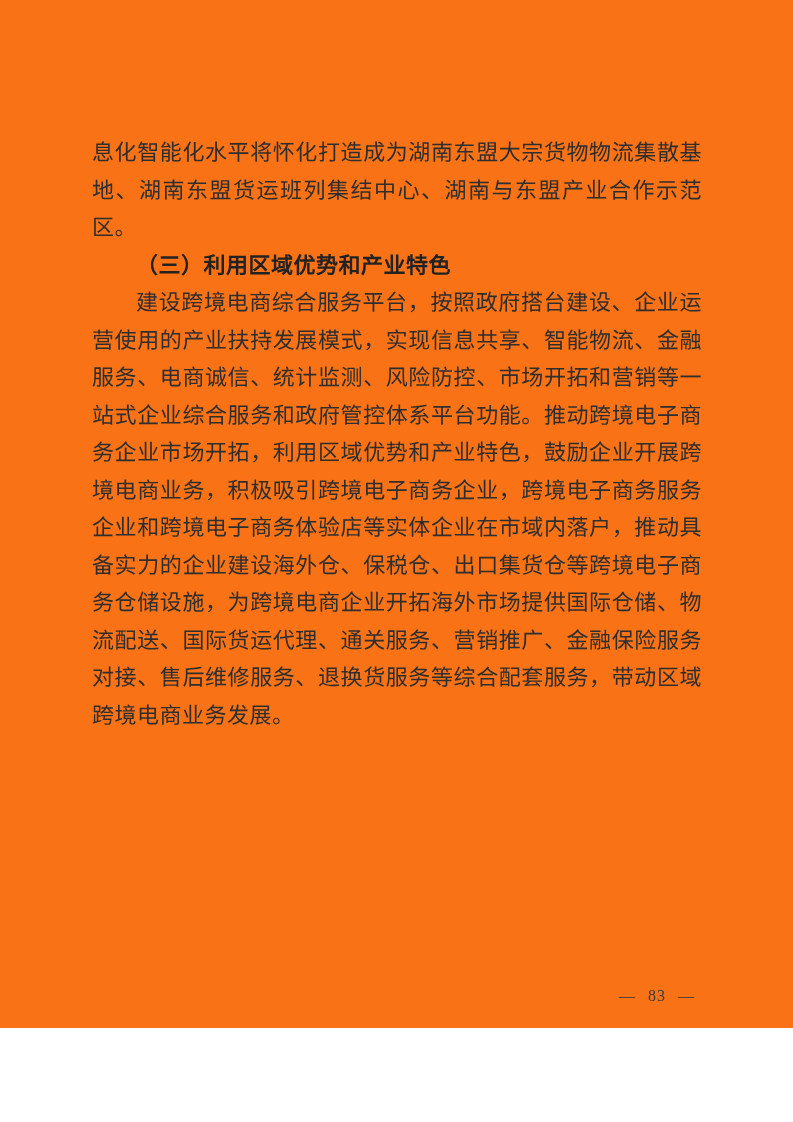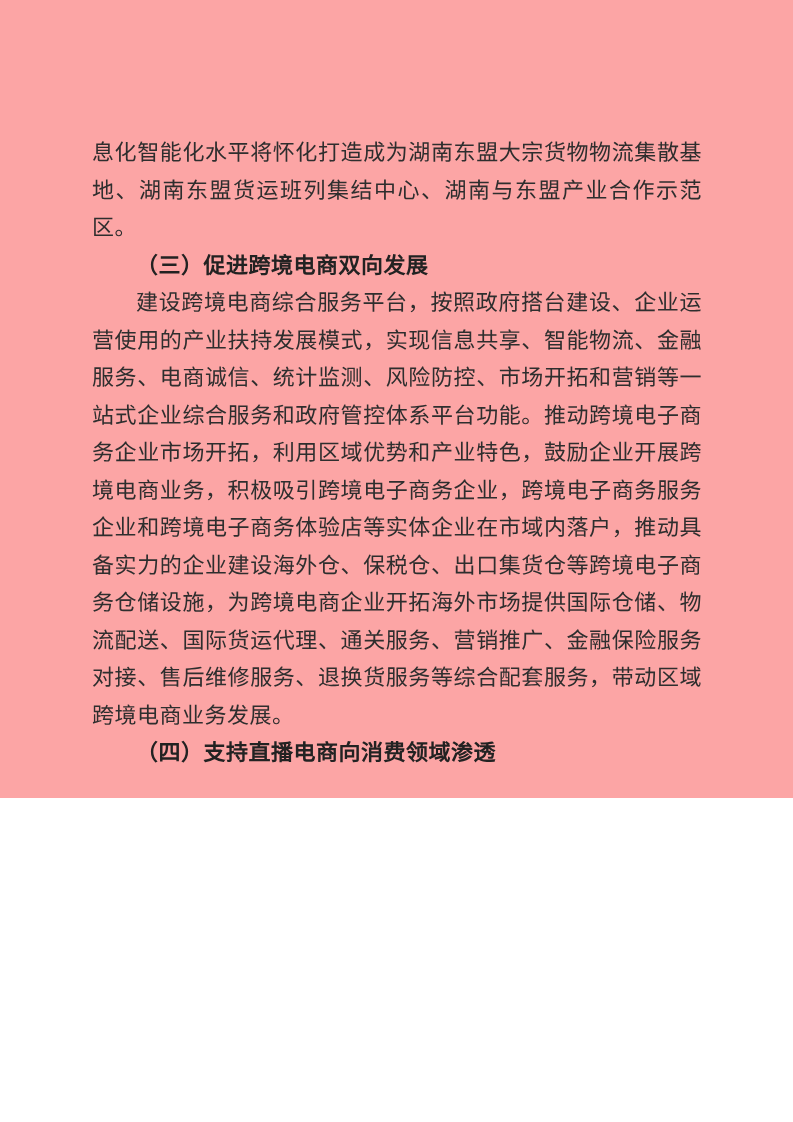--- a/index.html
+++ b/index.html
@@ -3,22 +3,22 @@
 <meta charset="utf-8">
 <style>
   html, body {
     margin: 0;
     padding: 0;
     background: #ffffff;
   }
   .page {
     position: relative;
     width: 793px;
-    height: 798px;
-    background: #fca5a5;
+    height: 1028px;
+    background: #f97316;
     overflow: hidden;
     font-family: "Liberation Serif", "DejaVu Serif", serif;
     color: #2e2e2e;
   }
   .content {
     position: absolute;
     top: 134px;
     left: 92px;
     width: 610px;
   }
@@ -53,18 +53,17 @@
     letter-spacing: 1px;
     white-space: nowrap;
   }
 </style>
 </head>
 <body>
 
 <div class="page">
   <div class="content">
     <p class="para continuation">息化智能化水平将怀化打造成为湖南东盟大宗货物物流集散基地、湖南东盟货运班列集结中心、湖南与东盟产业合作示范区。</p>
-    <p class="heading">（三）促进跨境电商双向发展</p>
+    <p class="heading">（三）利用区域优势和产业特色</p>
     <p class="para">建设跨境电商综合服务平台，按照政府搭台建设、企业运营使用的产业扶持发展模式，实现信息共享、智能物流、金融服务、电商诚信、统计监测、风险防控、市场开拓和营销等一站式企业综合服务和政府管控体系平台功能。推动跨境电子商务企业市场开拓，利用区域优势和产业特色，鼓励企业开展跨境电商业务，积极吸引跨境电子商务企业，跨境电子商务服务企业和跨境电子商务体验店等实体企业在市域内落户，推动具备实力的企业建设海外仓、保税仓、出口集货仓等跨境电子商务仓储设施，为跨境电商企业开拓海外市场提供国际仓储、物流配送、国际货运代理、通关服务、营销推广、金融保险服务对接、售后维修服务、退换货服务等综合配套服务，带动区域跨境电商业务发展。</p>
-    <p class="heading">（四）支持直播电商向消费领域渗透</p>
   </div>
   <div class="page-number">— 83 —</div>
 </div>
 
 </body></html>

